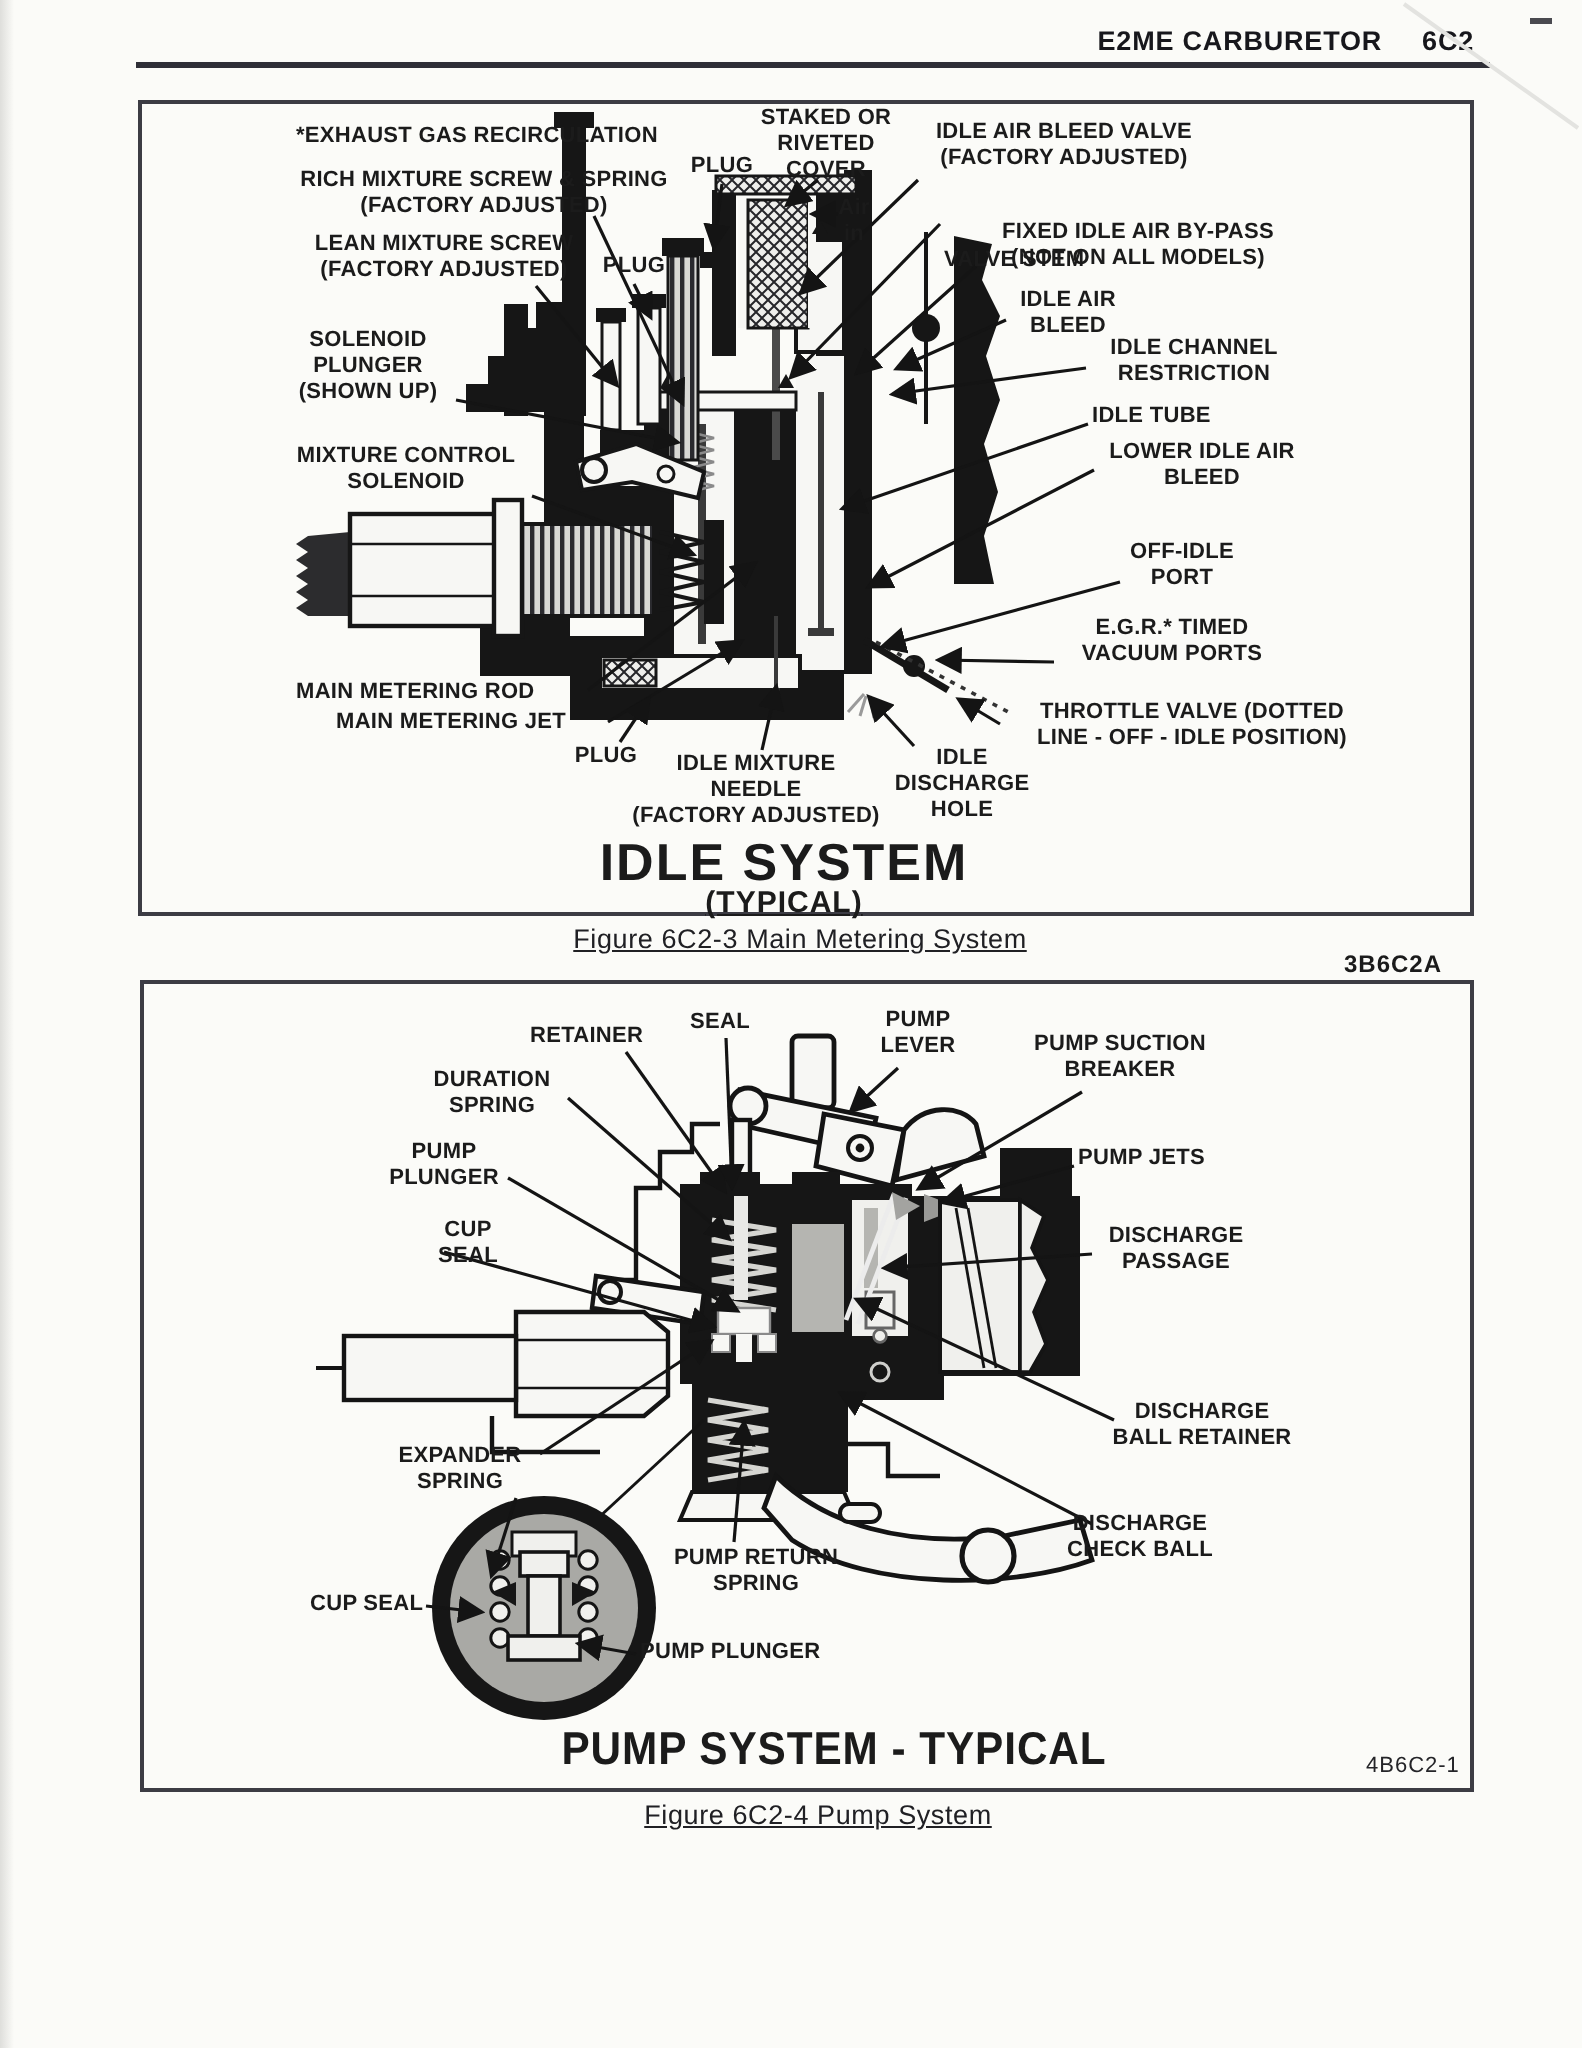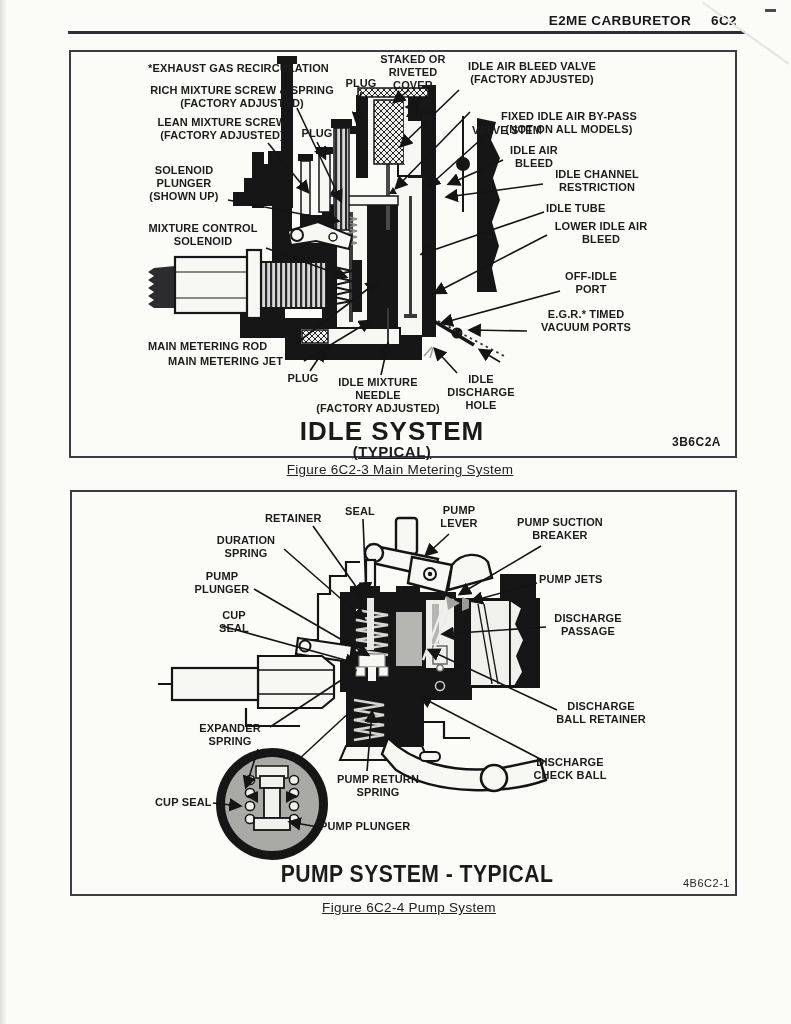--- a/index.html
+++ b/index.html
@@ -14,21 +14,21 @@
   .corner-dash{position:absolute;left:765px;top:9px;width:11px;height:2.5px;background:#4a4a50;}
   .figbox{position:absolute;border:2px solid #3c3c44;box-sizing:border-box;}
   svg.art{position:absolute;inset:0;width:100%;height:100%;display:block;}
   .lb{position:absolute;font-weight:700;font-size:11px;line-height:13px;letter-spacing:.15px;
       color:#1b1b1b;white-space:pre-line;text-align:center;transform:translateX(-50%);}
   .lb.la{transform:none;text-align:left;}
   .ftitle{position:absolute;font-weight:700;color:#1b1b1b;white-space:nowrap;}
   .t1{font-size:26px;letter-spacing:1px;transform:translateX(-50%);}
   .t1s{font-size:15px;letter-spacing:.5px;transform:translateX(-50%);text-decoration:underline;}
   .t2{font-size:23px;letter-spacing:.5px;transform:translateX(-50%) scaleX(.92);}
-  .pcode{position:absolute;color:#1b1b1b;font-weight:700;font-size:12px;letter-spacing:.5px;}
+  .pcode{position:absolute;color:#1b1b1b;font-weight:700;font-size:12px;letter-spacing:.5px;margin-top:40px;}
   .pcode2{position:absolute;color:#242428;font-weight:400;font-size:11px;letter-spacing:.5px;}
   .caption{position:absolute;font-size:13.5px;font-weight:400;letter-spacing:.3px;
            color:#202024;transform:translateX(-50%);white-space:nowrap;text-decoration:underline;}
 </style>
 </head>
 <body>
 
 <div class="page">
   <div class="scan-edge"></div>
 
@@ -186,20 +186,22 @@
 BLEED</div>
   <div class="lb" style="left:597px;top:168px;">IDLE CHANNEL
 RESTRICTION</div>
   <div class="lb la" style="left:546px;top:202px;">IDLE TUBE</div>
   <div class="lb" style="left:601px;top:220px;">LOWER IDLE AIR
 BLEED</div>
   <div class="lb" style="left:591px;top:270px;">OFF-IDLE
 PORT</div>
   <div class="lb" style="left:586px;top:308px;">E.G.R.* TIMED
 VACUUM PORTS</div>
+  <div class="lb" style="left:596px;top:350px;">THROTTLE VALVE (DOTTED
+LINE - OFF - IDLE POSITION)</div>
   <div class="lb la" style="left:148px;top:340px;">MAIN METERING ROD</div>
   <div class="lb la" style="left:168px;top:355px;">MAIN METERING JET</div>
   <div class="lb" style="left:303px;top:372px;">PLUG</div>
   <div class="lb" style="left:378px;top:376px;">IDLE MIXTURE
 NEEDLE
 (FACTORY ADJUSTED)</div>
   <div class="lb" style="left:481px;top:373px;">IDLE
 DISCHARGE
 HOLE</div>
 

